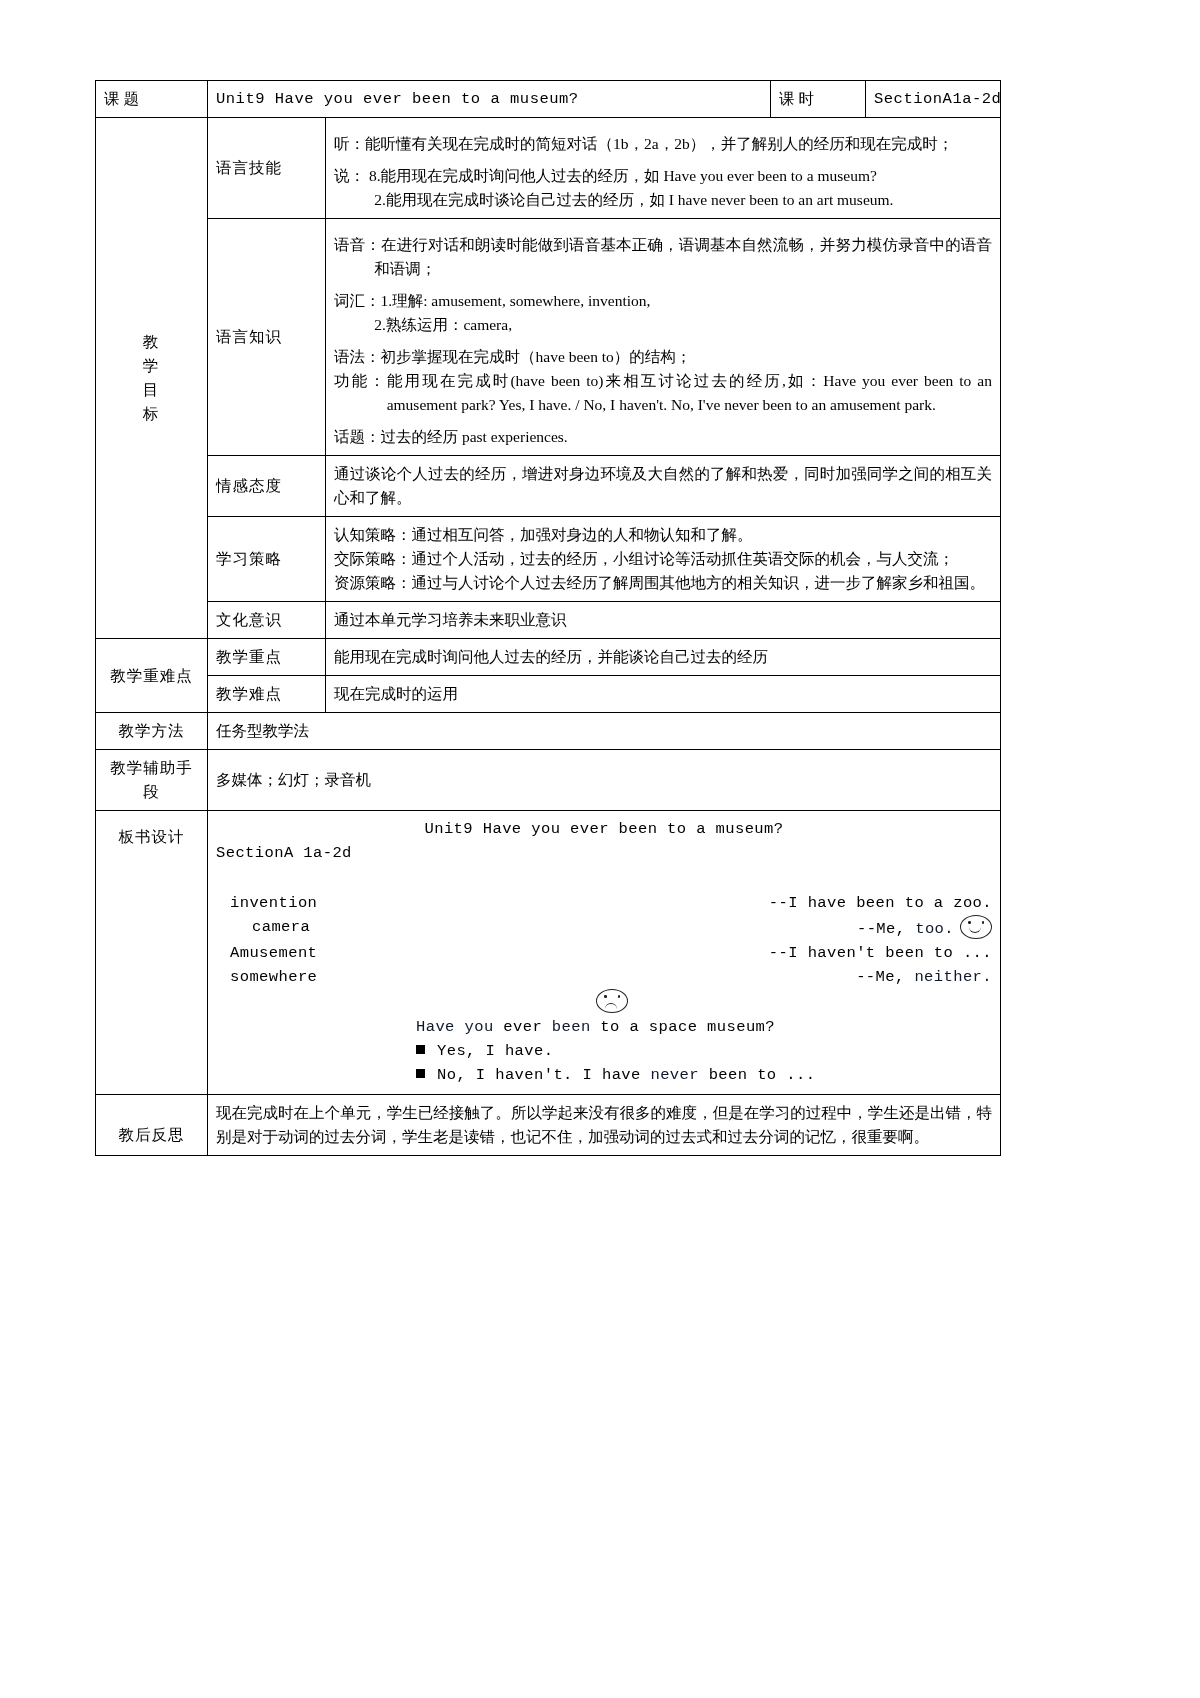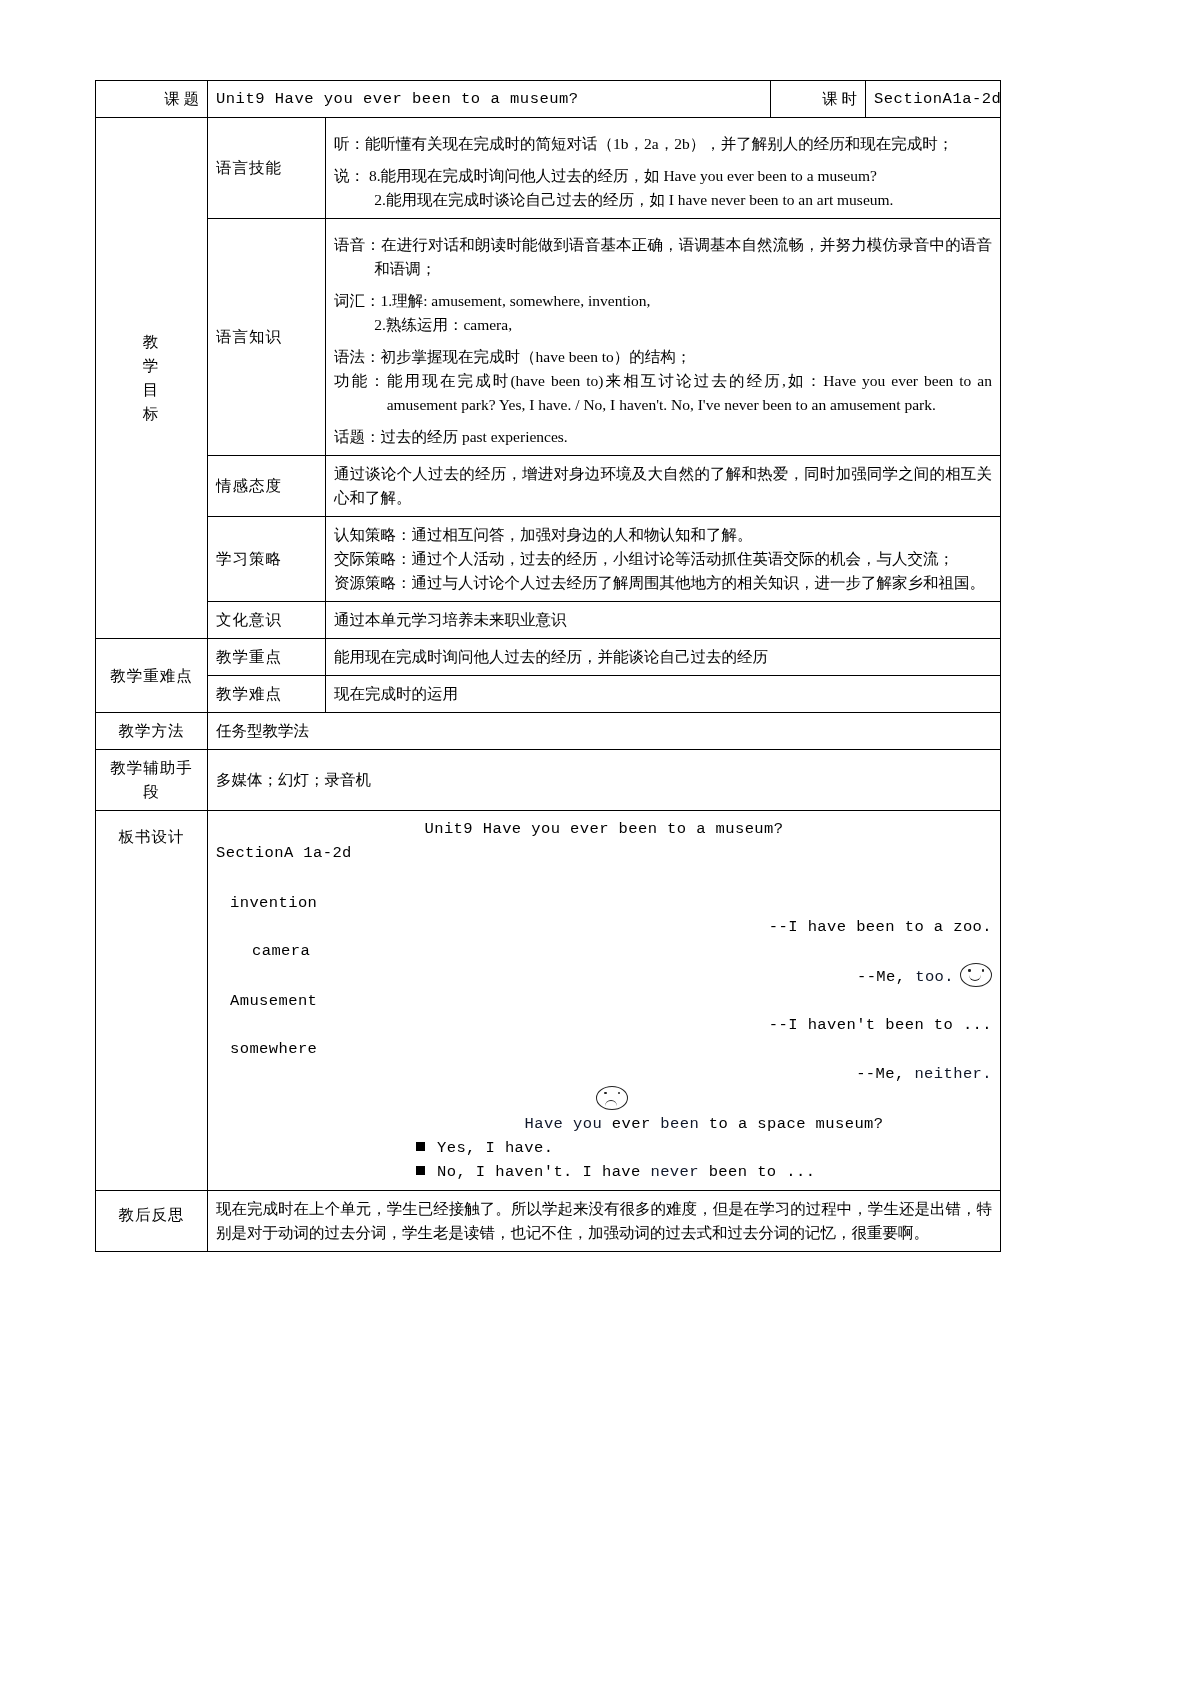--- a/index.html
+++ b/index.html
@@ -26,21 +26,21 @@
     table-layout: fixed;
   }
   table.lesson-plan td {
     border: 1px solid #000000;
     vertical-align: middle;
     padding: 6px 8px;
     font-size: 15.5px;
     line-height: 1.55;
   }
   .c-label {
-    text-align: right;
+    text-align: left;
     white-space: nowrap;
   }
   .mono {
     font-family: "Liberation Mono", monospace;
     font-size: 15px;
     letter-spacing: 0.5px;
   }
   .big-vert {
     text-align: center;
     font-size: 24px;
@@ -95,21 +95,20 @@
   .board-title2 {
     text-align: left;
     display: block;
     padding-right: 60px;
   }
   .board-grid {
     margin-top: 26px;
   }
   .board-row {
     display: flex;
-    flex-direction: column;
   }
   .board-left {
     width: 200px;
     padding-left: 14px;
     box-sizing: border-box;
   }
   .board-left.ind {
     padding-left: 36px;
   }
   .board-right {
@@ -167,21 +166,20 @@
   .bullet {
     display: inline-block;
     width: 9px;
     height: 9px;
     background: #000;
     margin-right: 12px;
     vertical-align: 1px;
   }
   .highlight-line {
     padding-left: 200px;
-    text-align: center;
   }
   .reflect-cell {
     font-size: 18px;
     line-height: 1.85;
     text-align: justify;
     padding: 10px 12px 16px 10px;
   }
   .left-label-2line {
     text-align: center;
     font-size: 16px;
@@ -305,18 +303,18 @@
         <div class="highlight-line">
           <span class="red">Have you</span><span> ever </span><span class="red">been</span><span> to a space museum?</span>
         </div>
         <div class="bullet-line"><span class="bullet"></span><span>Yes, I have.</span></div>
         <div class="bullet-line"><span class="bullet"></span><span>No, I haven't. I have </span><span class="red">never</span><span> been to ...</span></div>
       </div>
     </td>
   </tr>
 
   <tr>
-    <td class="left-label-2line" style="vertical-align:top;padding-top:12px">教后反思</td>
+    <td class="left-label-2line" style="vertical-align:top;padding-top:28px">教后反思</td>
     <td colspan="4" class="reflect-cell">现在完成时在上个单元，学生已经接触了。所以学起来没有很多的难度，但是在学习的过程中，学生还是出错，特别是对于动词的过去分词，学生老是读错，也记不住，加强动词的过去式和过去分词的记忆，很重要啊。</td>
   </tr>
 </tbody>
     </table>
 </div>
 
 </body></html>

